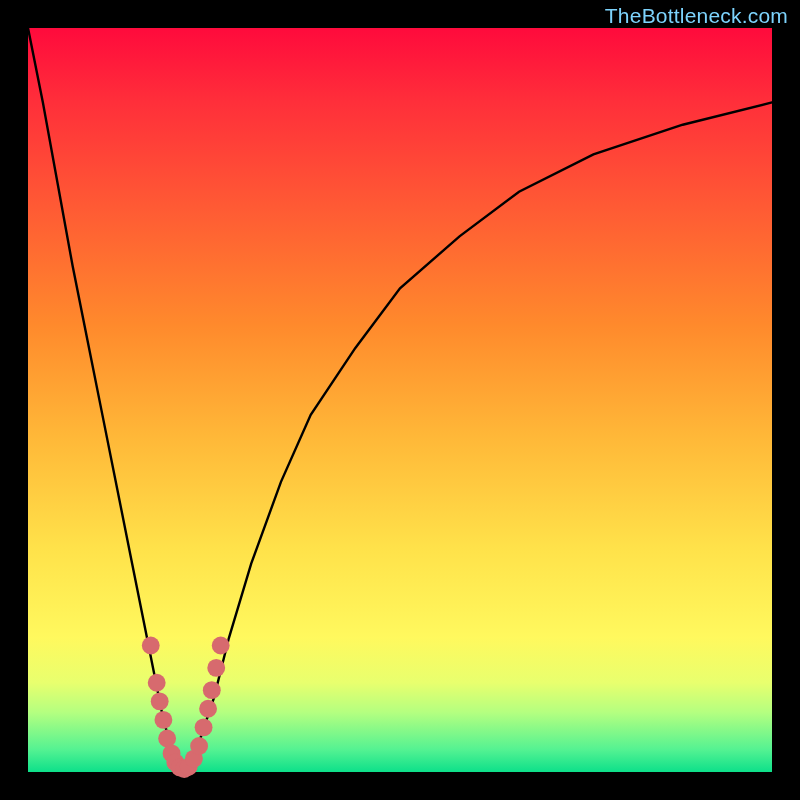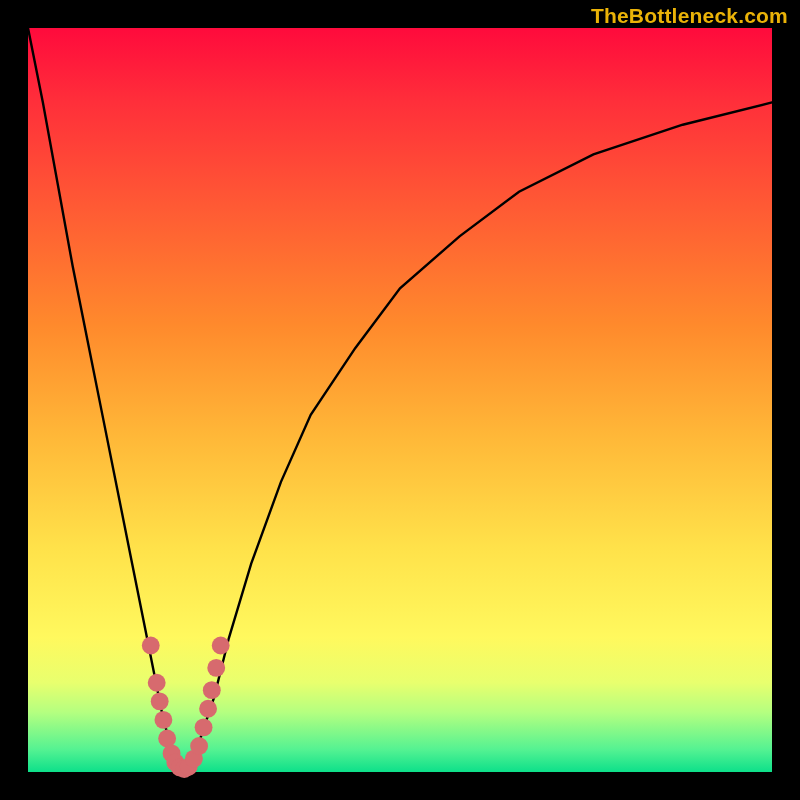--- a/index.html
+++ b/index.html
@@ -42,23 +42,23 @@
     position: absolute;
     inset: 0;
     width: 100%;
     height: 100%;
     overflow: visible;
   }
   .watermark {
     position: absolute;
     top: 4px;
     right: 12px;
-    color: #eab308;
+    color: #7dd3fc;
     font-size: 21px;
-    font-weight: 700;
+    font-weight: 400;
     letter-spacing: 0.2px;
     user-select: none;
   }
 </style>
 </head>
 <body>
 
 <div class="frame">
   <div class="plot-area">
     <svg viewBox="0 0 744 744" preserveAspectRatio="none">

